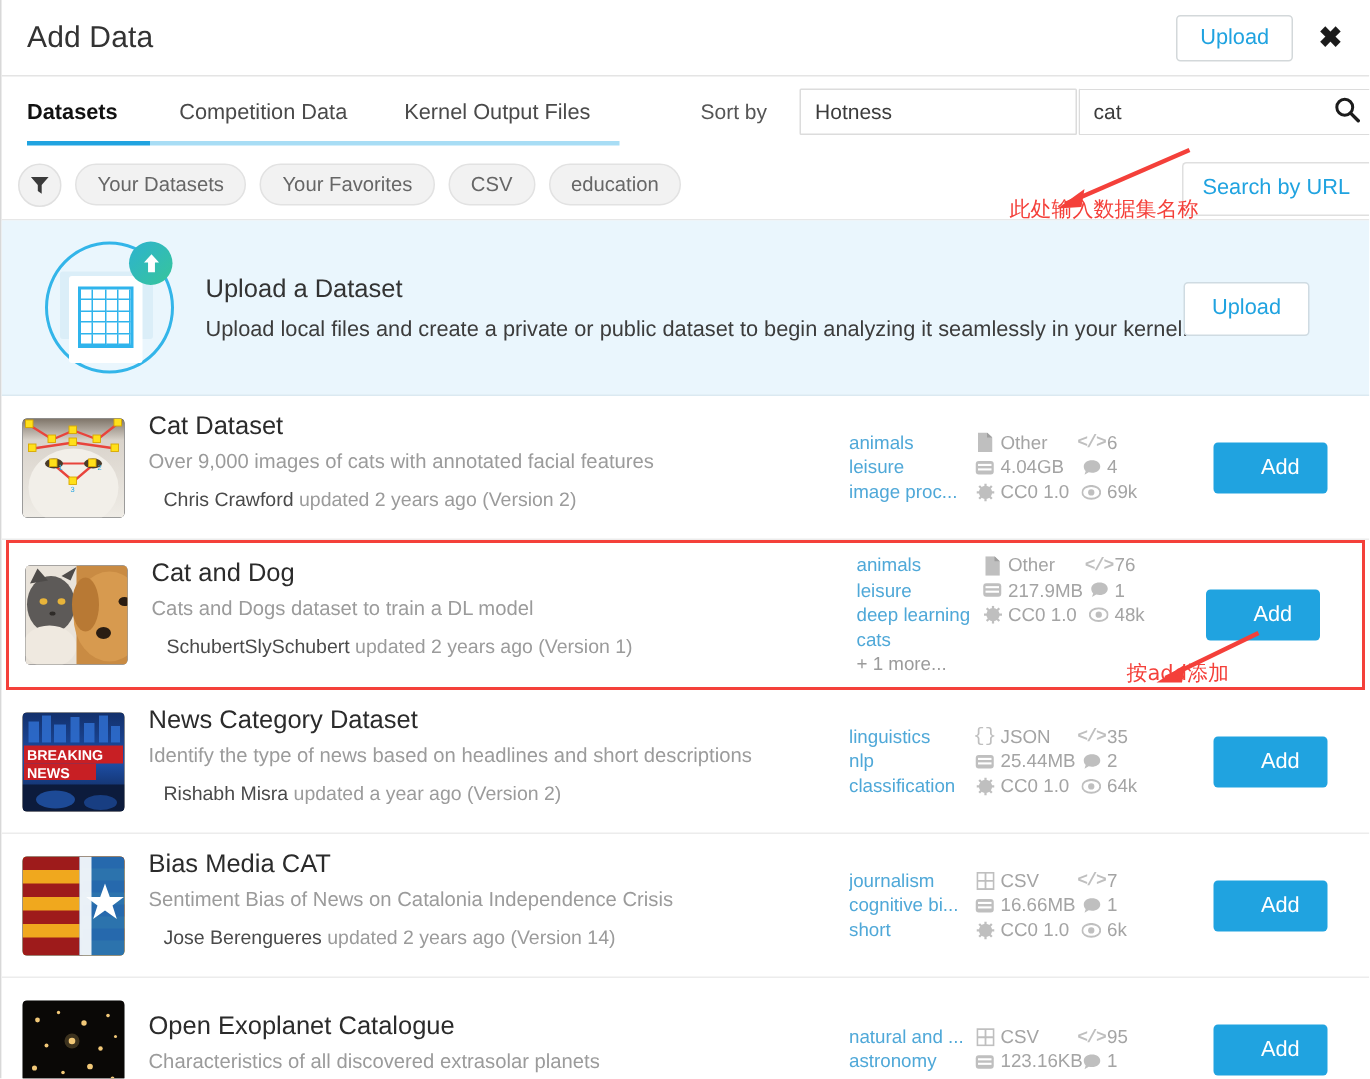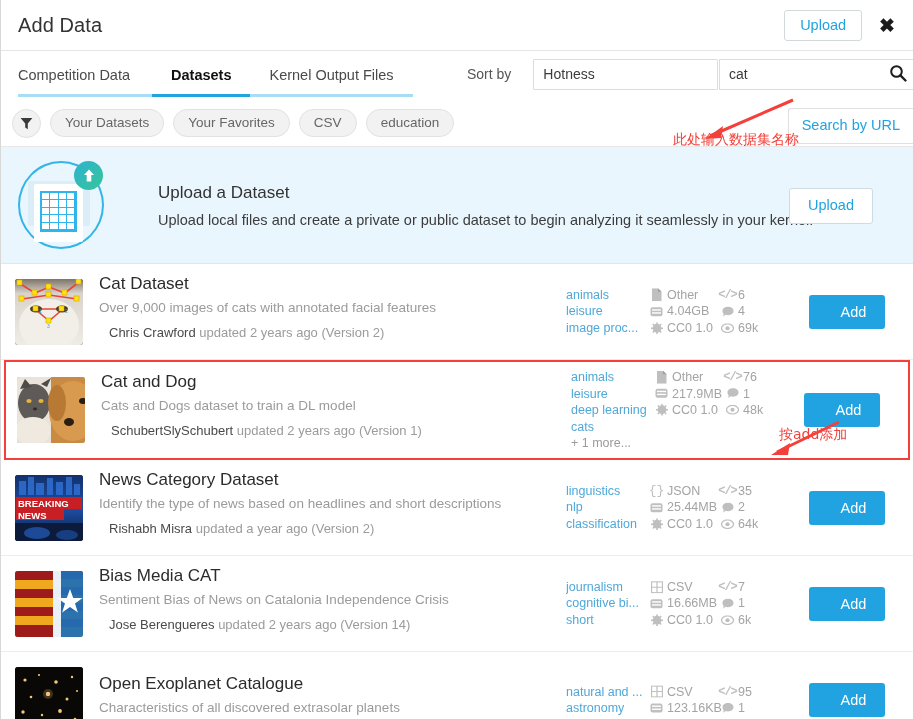--- a/index.html
+++ b/index.html
@@ -198,22 +198,21 @@
   }
 
   
   .upload-banner {
     position: relative;
     height: 117px;
     background: #eaf6fd;
     border-bottom: 1px solid #dbe9f1;
     display: flex;
     align-items: center;
-    padding-left: 12px;
-    gap: 33px;
+    padding-left: 24px;
   }
   .upload-illus {
     width: 92px; height: 92px;
     position: relative;
     flex: none;
     margin-right: 20px;
   }
   .illus-circle {
     position: absolute;
     left: 5px; top: 2px;
@@ -391,26 +390,26 @@
   <div class="titlebar">
     <div class="titlebar-title">Add Data</div>
     <div class="titlebar-actions">
       <button class="btn-upload-top">Upload</button>
       <button class="btn-close">✖</button>
     </div>
   </div>
 
   <div class="tabsrow">
     <div class="tabs">
+      <div class="tab active">
+        <span>Datasets</span>
+        <span class="tab-underline"></span>
+      </div>
       <div class="tab">
         <span>Competition Data</span>
-        <span class="tab-underline"></span>
-      </div>
-      <div class="tab active">
-        <span>Datasets</span>
         <span class="tab-underline"></span>
       </div>
       <div class="tab">
         <span>Kernel Output Files</span>
         <span class="tab-underline"></span>
       </div>
     </div>
 
     <div class="sortwrap">
       <span class="sortlabel">Sort by</span>
@@ -993,15 +992,15 @@
   <svg class="arrow-svg" style="left:660px;top:96px;width:140px;height:46px;" viewBox="0 0 140 46">
     <path d="M132 4 L49 40" stroke="#f4403a" stroke-width="3"></path>
     <path d="M44 43 L62 30 L60 42 Z" fill="#f4403a"></path>
   </svg>
   <div class="annot" style="left:672px;top:131px;">此处输入数据集名称</div>
 
   <svg class="arrow-svg" style="left:738px;top:418px;width:110px;height:42px;" viewBox="0 0 110 42">
     <path d="M100 4 L38 34" stroke="#f4403a" stroke-width="3"></path>
     <path d="M32 37 L51 25 L49 37 Z" fill="#f4403a"></path>
   </svg>
-  <div class="annot" style="left:750px;top:426px;margin-left:28px;">按add添加</div>
+  <div class="annot" style="left:750px;top:440px;">按add添加</div>
 
 </div>
 
 </body></html>

